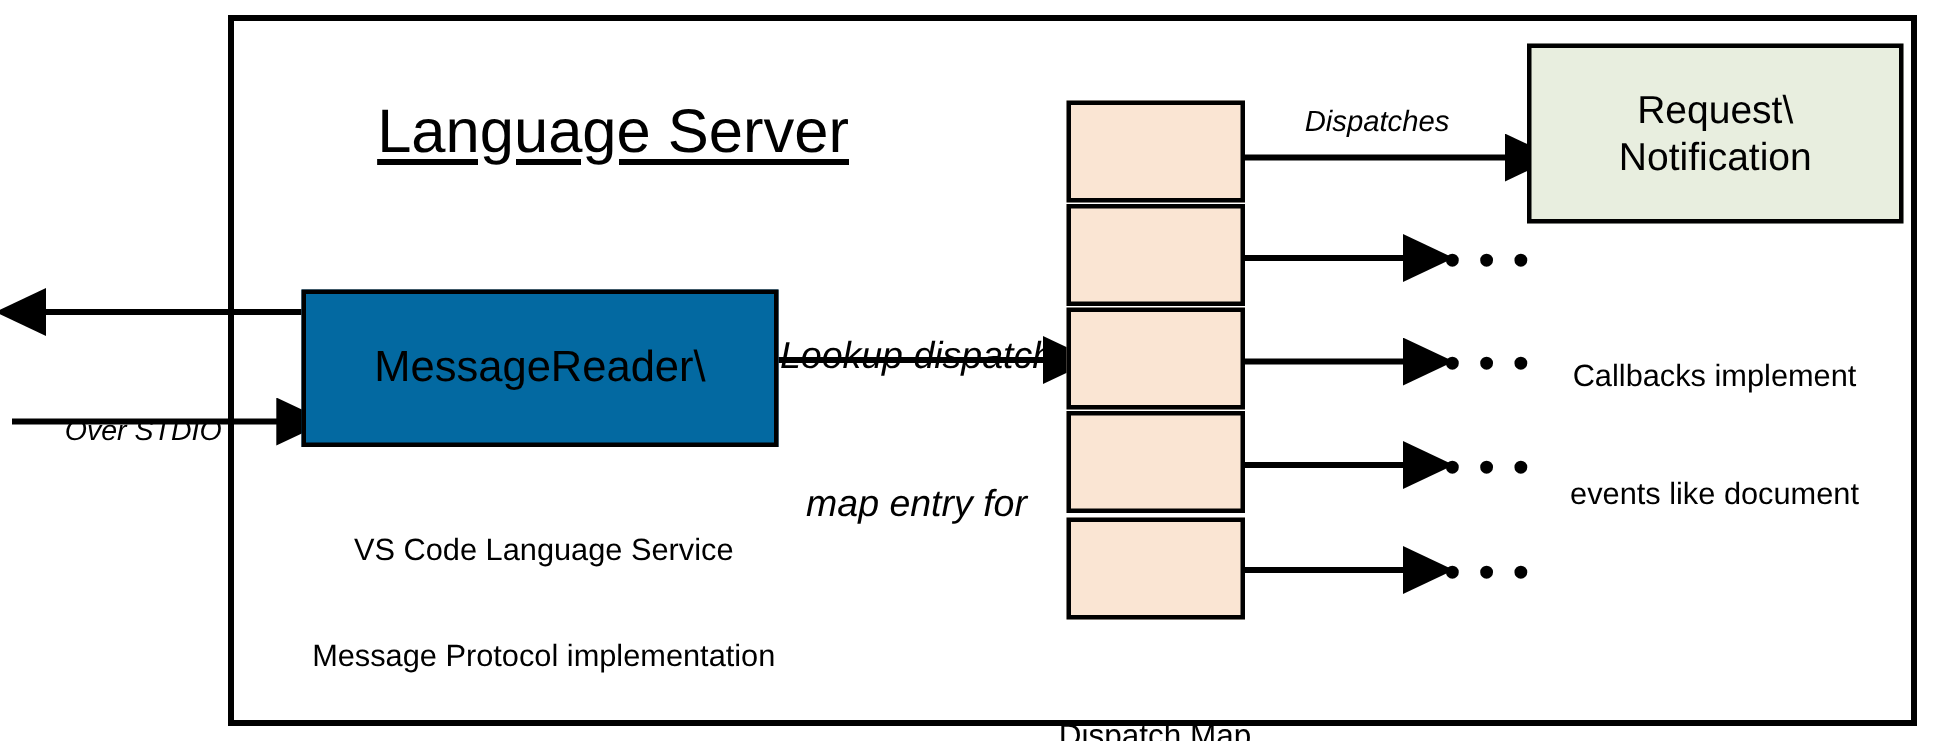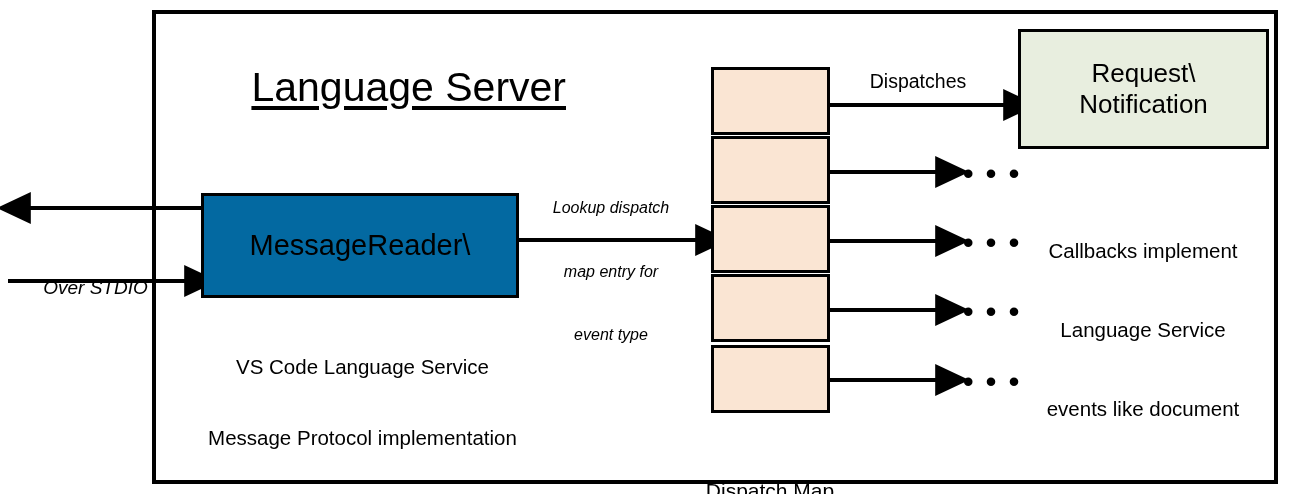--- a/index.html
+++ b/index.html
@@ -37,27 +37,27 @@
   #mrw-caption{left:190px;top:307px;width:345px;font-size:20.5px;}
 
   
   #jsonrpc-label{
     left:28px;top:224px;width:135px;font-size:19px;font-style:italic;
     line-height:1.35;
   }
 
   
   #lookup-label{
-    left:513px;top:155px;width:196px;font-size:16px;font-style:italic;
+    left:513px;top:155px;width:196px;font-size:25px;font-style:italic;
     line-height:1.32;
   }
 
   
   #dispatch-label{
-    left:828px;top:18px;width:180px;font-size:19.5px;
+    left:828px;top:18px;width:180px;font-size:19.5px;font-style:italic;
     line-height:1.32;
   }
 
   
   .map-cell{
     position:absolute;left:711px;width:119px;height:68px;
     border:3px solid #000;background:#FAE5D3;box-sizing:border-box;
   }
   #map-caption{left:645px;top:422px;width:250px;font-size:21px;line-height:1.3;}
 
@@ -138,21 +138,20 @@
     </div>
   </div>
   <div class="txt" id="mrw-caption">
     <div>VS Code Language Service</div>
     <div>Message Protocol implementation</div>
   </div>
 
   <div class="txt" id="lookup-label">
     <div>Lookup dispatch</div>
     <div>map entry for</div>
-    <div>event type</div>
   </div>
 
   <div class="map-cell" style="top:67px"></div>
   <div class="map-cell" style="top:136px"></div>
   <div class="map-cell" style="top:205px"></div>
   <div class="map-cell" style="top:274px"></div>
   <div class="map-cell" style="top:345px"></div>
 
   <div class="txt" id="map-caption">
     <div>Dispatch Map</div>
@@ -169,20 +168,19 @@
   <div class="ellipsis" style="left:963px;top:367px">• • •</div>
 
   <div class="boxlabel" id="callback-box">
     <div>
       <div>Request\</div>
       <div>Notification</div>
     </div>
   </div>
   <div class="txt" id="callback-caption">
     <div>Callbacks implement</div>
-    <div>Language Service</div>
     <div>events like document</div>
     
     
     
   </div>
 
 </div>
 
 </body></html>

